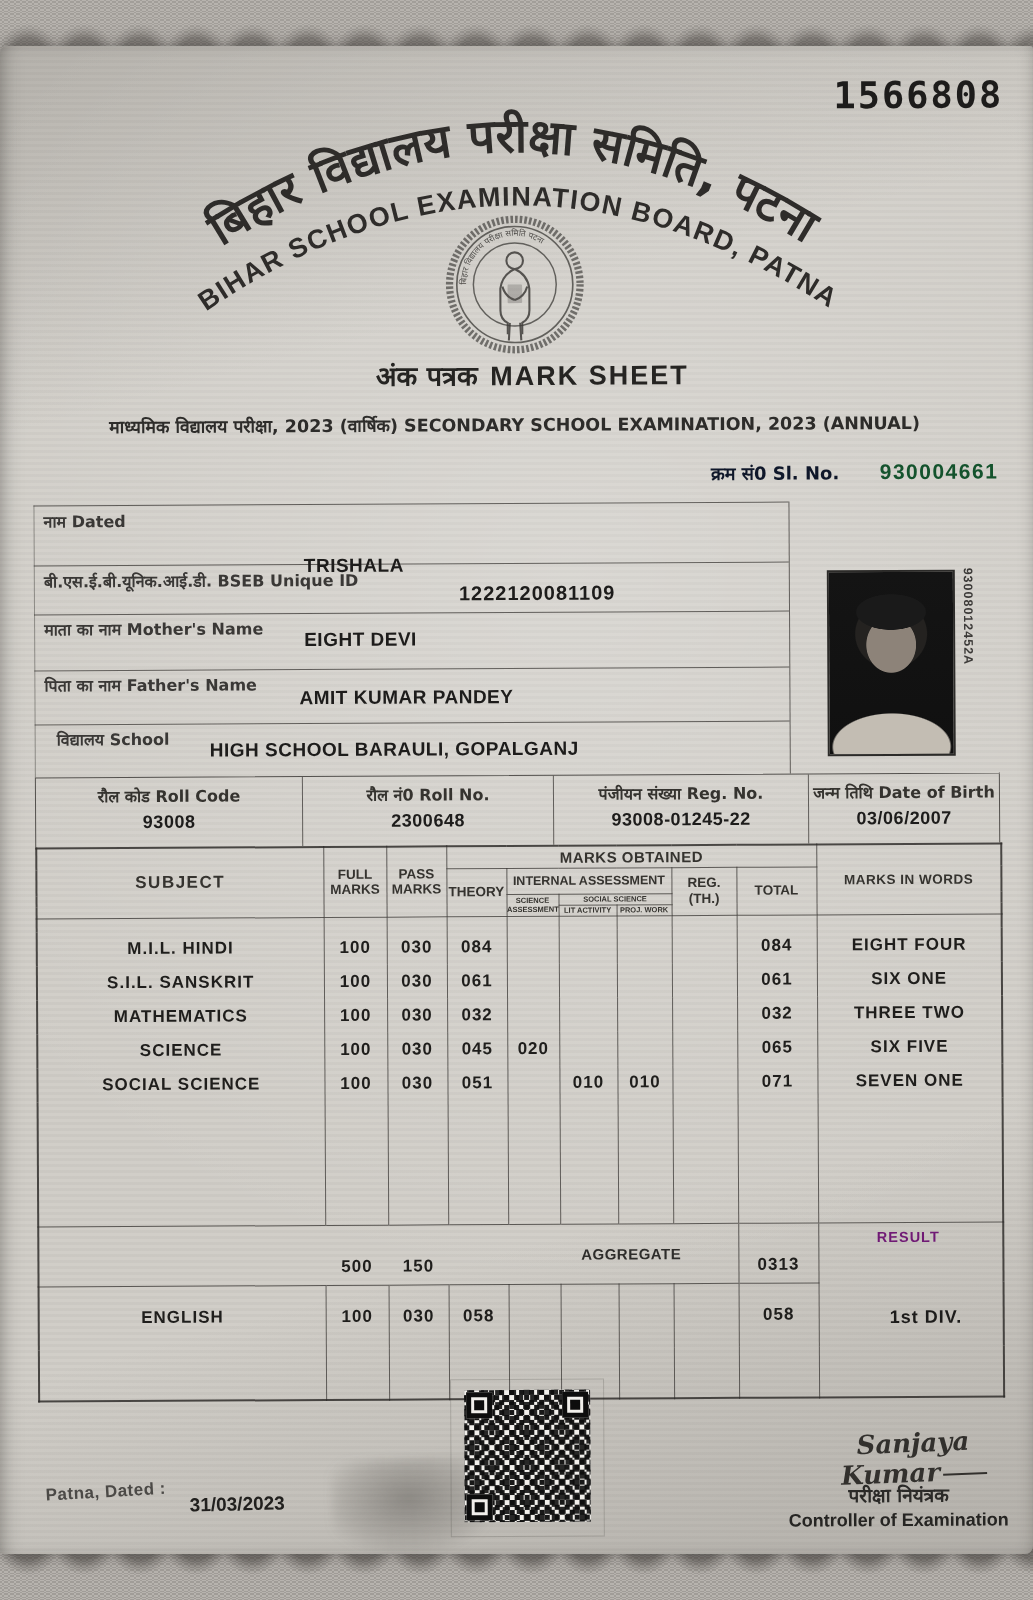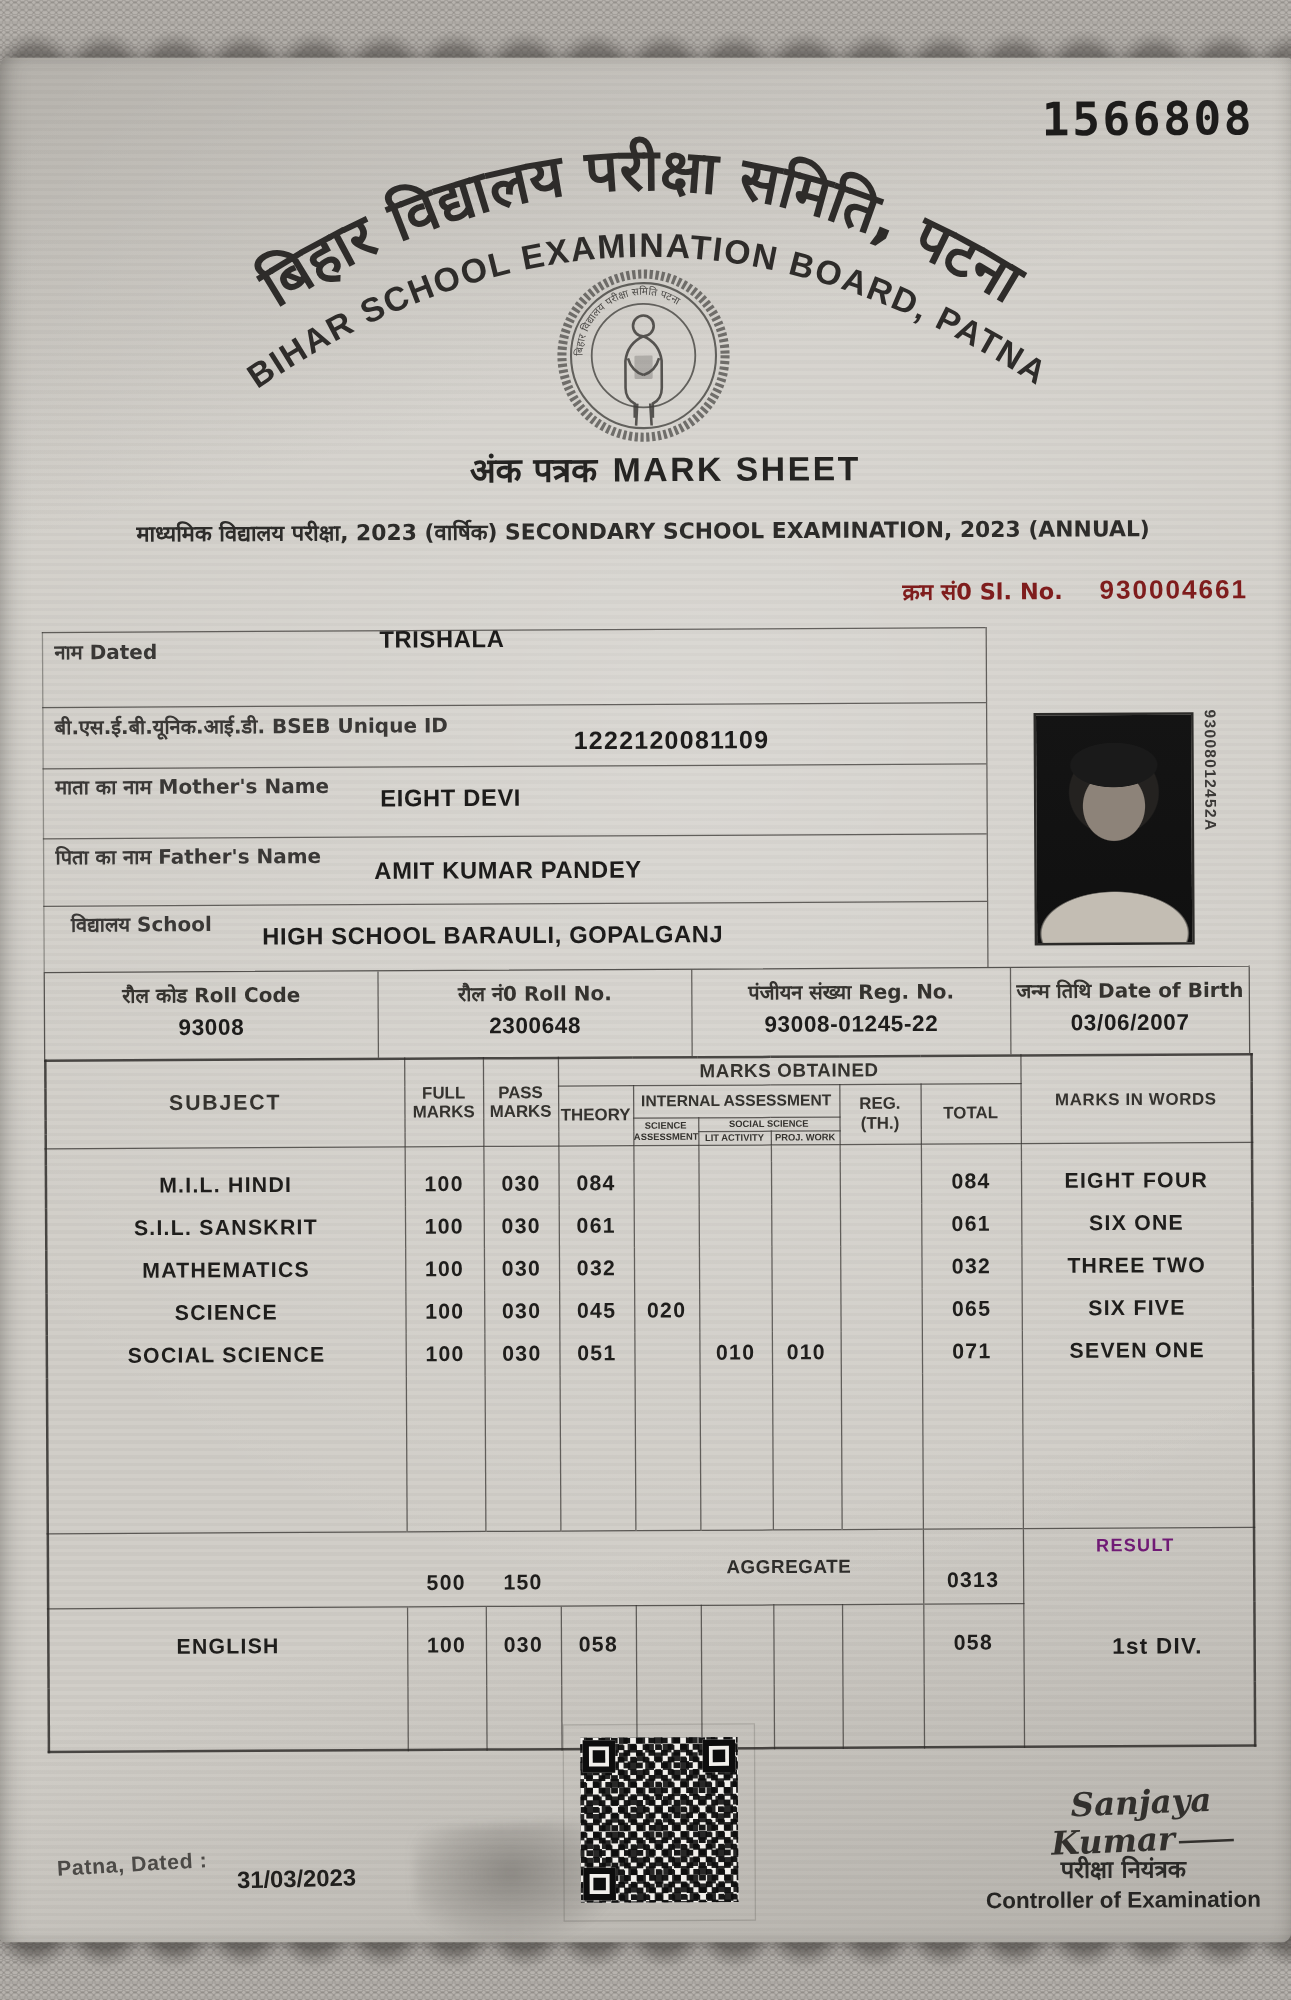--- a/index.html
+++ b/index.html
@@ -38,22 +38,22 @@
   .t-en{font-family:"Liberation Sans",sans-serif;font-weight:700;font-size:27px;letter-spacing:1.5px;}
 
   .logo{position:absolute;left:445px;top:212px;width:145px;height:145px;}
 
   .title-line{position:absolute;top:356px;left:0;width:1033px;text-align:center;}
   .title-hi{font-family:"DejaVu Sans",sans-serif;font-weight:700;font-size:27px;color:#252422;margin-left:36px;}
   .title-en{font-weight:700;font-size:27px;letter-spacing:2px;color:#252422;margin-left:8px;}
   .exam-line{position:absolute;top:412px;left:0;width:1033px;text-align:center;
     font-family:"DejaVu Sans",sans-serif;font-weight:700;font-size:17.5px;color:#2d2c2a;}
   .slno{position:absolute;top:462px;left:0;width:1000px;text-align:right;}
-  .slno-label{font-family:"DejaVu Sans",sans-serif;font-weight:700;font-size:18px;color:#7f1d1d;}
-  .slno-value{font-weight:700;font-size:21px;letter-spacing:1.5px;color:#7f1d1d;margin-left:25px;}
+  .slno-label{font-family:"DejaVu Sans",sans-serif;font-weight:700;font-size:18px;color:#0f172a;}
+  .slno-value{font-weight:700;font-size:21px;letter-spacing:1.5px;color:#14532d;margin-left:36px;}
 
   .hline{position:absolute;height:1px;background:rgba(52,50,47,.72);}
   .vline{position:absolute;width:1px;background:rgba(52,50,47,.72);}
   .info-label{position:absolute;font-family:"DejaVu Sans",sans-serif;font-weight:700;font-size:16px;color:#3a3836;}
   .info-value{position:absolute;font-weight:700;font-size:19px;letter-spacing:.5px;color:#1d1c1b;}
 
   .photo-wrap{position:absolute;left:818px;top:540px;width:158px;height:228px;}
   .photo{position:absolute;left:10px;top:32px;width:124px;height:182px;border:2px solid #2c2b29;
     background:
       radial-gradient(46% 16% at 50% 22%, #1a1a1a 0 60%, transparent 62%),
@@ -179,21 +179,21 @@
 
     <div class="hline" style="left:35px;top:503px;width:755px;"></div>
     <div class="hline" style="left:35px;top:563px;width:755px;"></div>
     <div class="hline" style="left:35px;top:612px;width:755px;"></div>
     <div class="hline" style="left:35px;top:668px;width:755px;"></div>
     <div class="hline" style="left:35px;top:722px;width:755px;"></div>
     <div class="vline" style="left:35px;top:503px;height:272px;opacity:.6;"></div>
     <div class="vline" style="left:790px;top:503px;height:272px;"></div>
 
     <div class="info-label" style="left:45px;top:508px;">नाम Dated</div>
-    <div class="info-value" style="left:305px;top:501px;">TRISHALA</div>
+    <div class="info-value" style="left:305px;top:554px;">TRISHALA</div>
 
     <div class="info-label" style="left:45px;top:568px;">बी.एस.ई.बी.यूनिक.आई.डी. BSEB Unique ID</div>
     <div class="info-value" style="left:460px;top:582px;letter-spacing:1px;font-size:20px;">1222120081109</div>
 
     <div class="info-label" style="left:45px;top:616px;">माता का नाम Mother's Name</div>
     <div class="info-value" style="left:305px;top:628px;">EIGHT DEVI</div>
 
     <div class="info-label" style="left:45px;top:672px;">पिता का नाम Father's Name</div>
     <div class="info-value" style="left:300px;top:686px;">AMIT KUMAR PANDEY</div>
 

